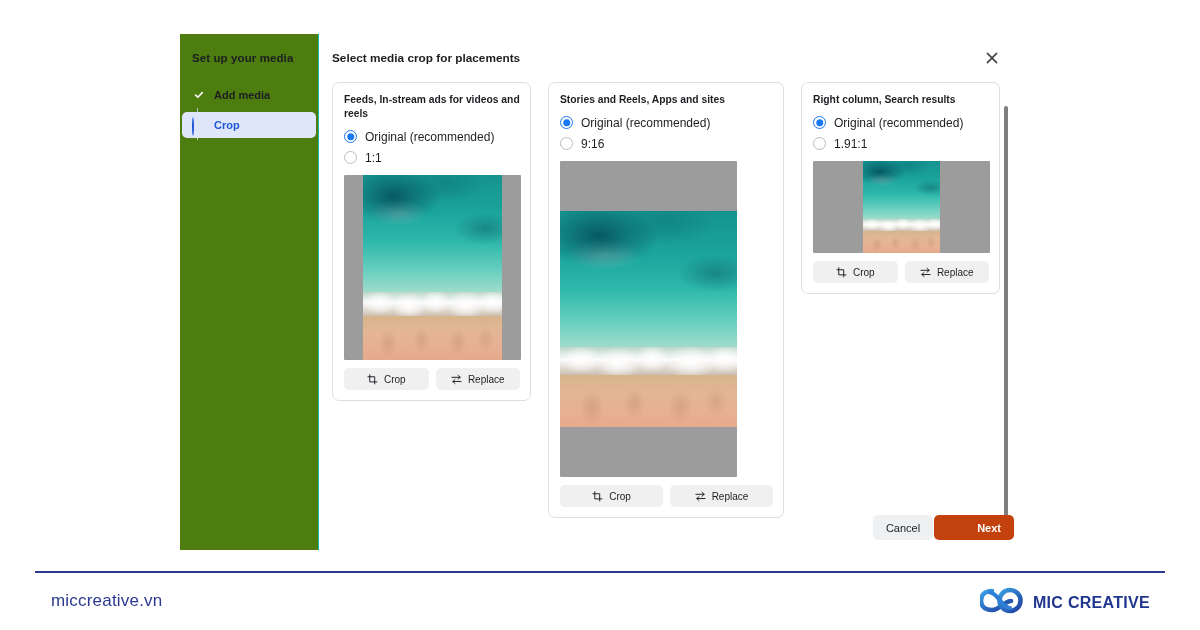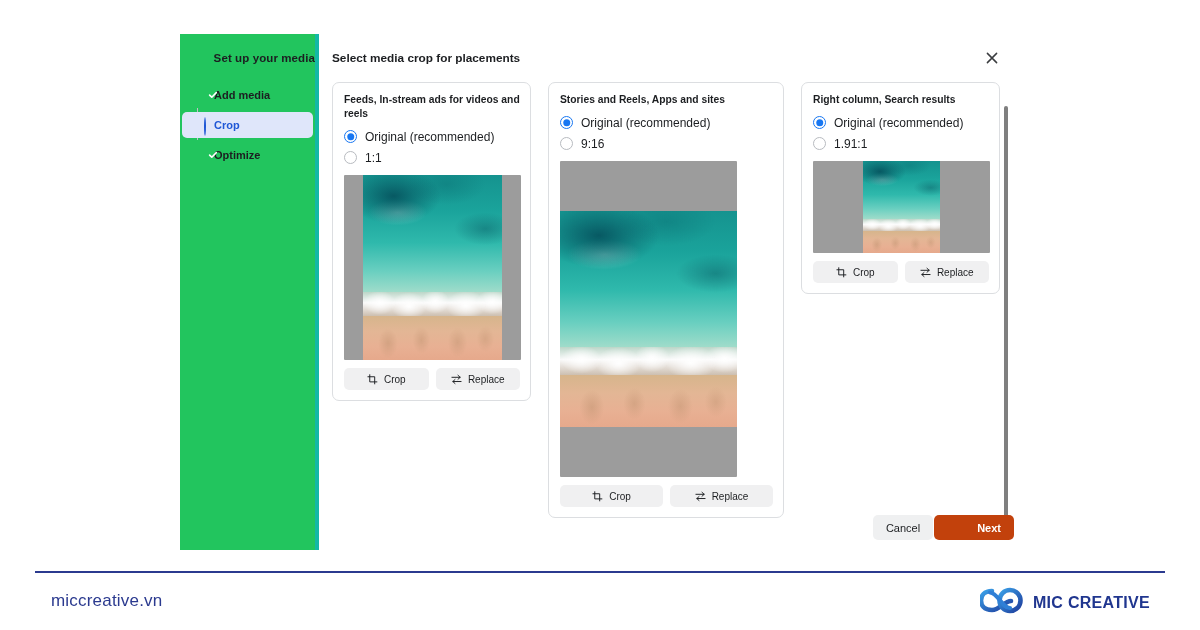--- a/index.html
+++ b/index.html
@@ -15,25 +15,24 @@
   .modal {
     position: absolute; left: 180px; top: 34px;
     width: 838px; height: 516px;
     background: #ffffff;
     display: flex;
   }
 
   
   .sidebar {
     width: 139px; height: 516px;
-    background: #22c55e;
-    border-right: 4px solid #14b8a6;
+    background: #4d7c0f;
+    border-right: 1px solid #14b8a6;
     padding: 18px 0 0 0;
     flex: 0 0 139px;
-    text-align: right;
   }
   .sidebar-title {
     font-size: 11.5px; font-weight: bold; color: #1c1e21;
     padding: 0 0 14px 12px; letter-spacing: .1px;
   }
   .steps { position: relative; }
   .step {
     display: flex; align-items: center; gap: 8px;
     height: 26px; padding-left: 10px; margin: 4px 2px;
     position: relative; border-radius: 5px;
@@ -226,30 +225,20 @@
           <span class="step-label">Add media</span>
         </div>
 
         <div class="step active">
           <span class="step-icon">
             <span class="ic-half"></span>
           </span>
           <span class="step-label">Crop</span>
         </div>
 
-        <div class="step">
-          <span class="step-icon">
-            <span class="ic-check">
-              <svg width="10" height="10" viewBox="0 0 10 10">
-                  <path d="M1.6 5.1 L3.8 7.2 L8.3 2.6" stroke="#fff" stroke-width="1.6" fill="none" stroke-linecap="round" stroke-linejoin="round"></path>
-                </svg>
-            </span>
-          </span>
-          <span class="step-label">Optimize</span>
-        </div>
       </div>
     </div>
 
     <div class="main">
 
       <div class="main-header">
         <span class="main-title">Select media crop for placements</span>
         <span class="close-btn">
           <svg width="12" height="12" viewBox="0 0 12 12">
               <path d="M1.4 1.4 L10.6 10.6 M10.6 1.4 L1.4 10.6" stroke="#3a3c3f" stroke-width="1.5" stroke-linecap="round"></path>

